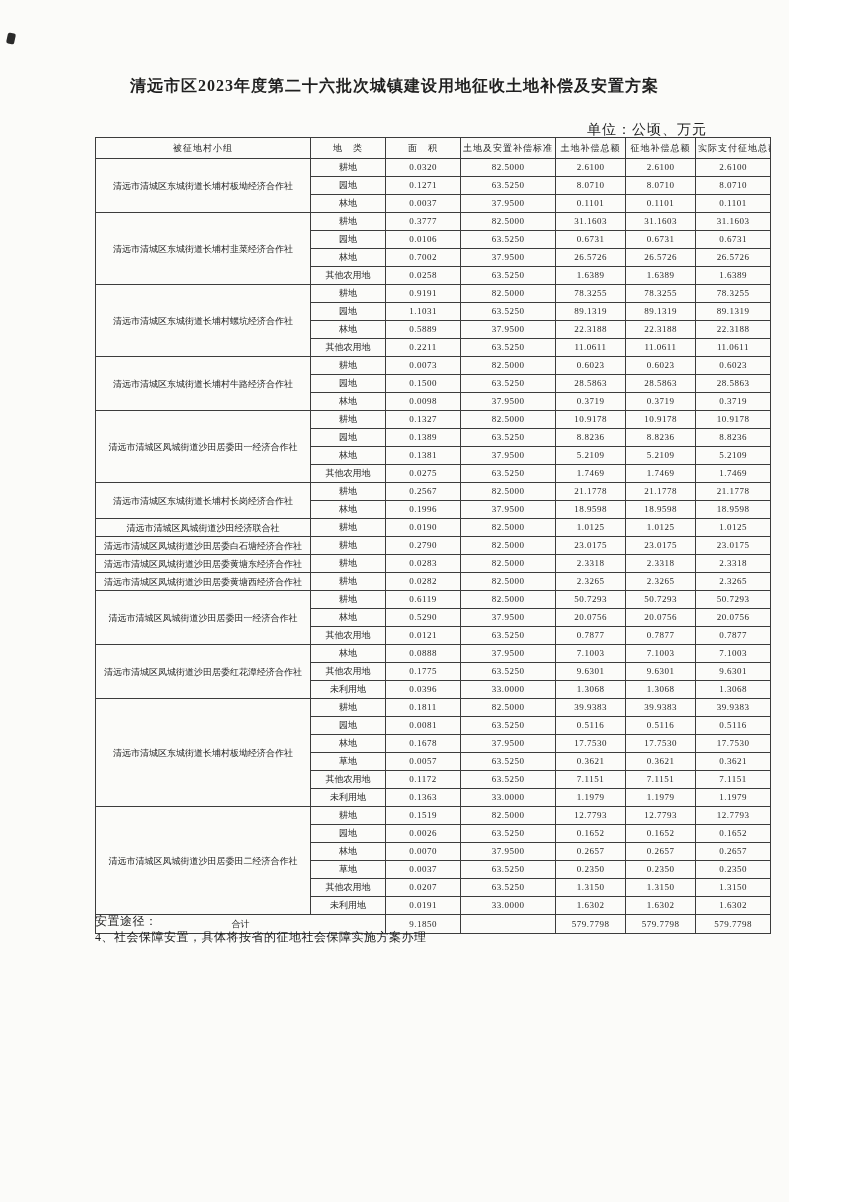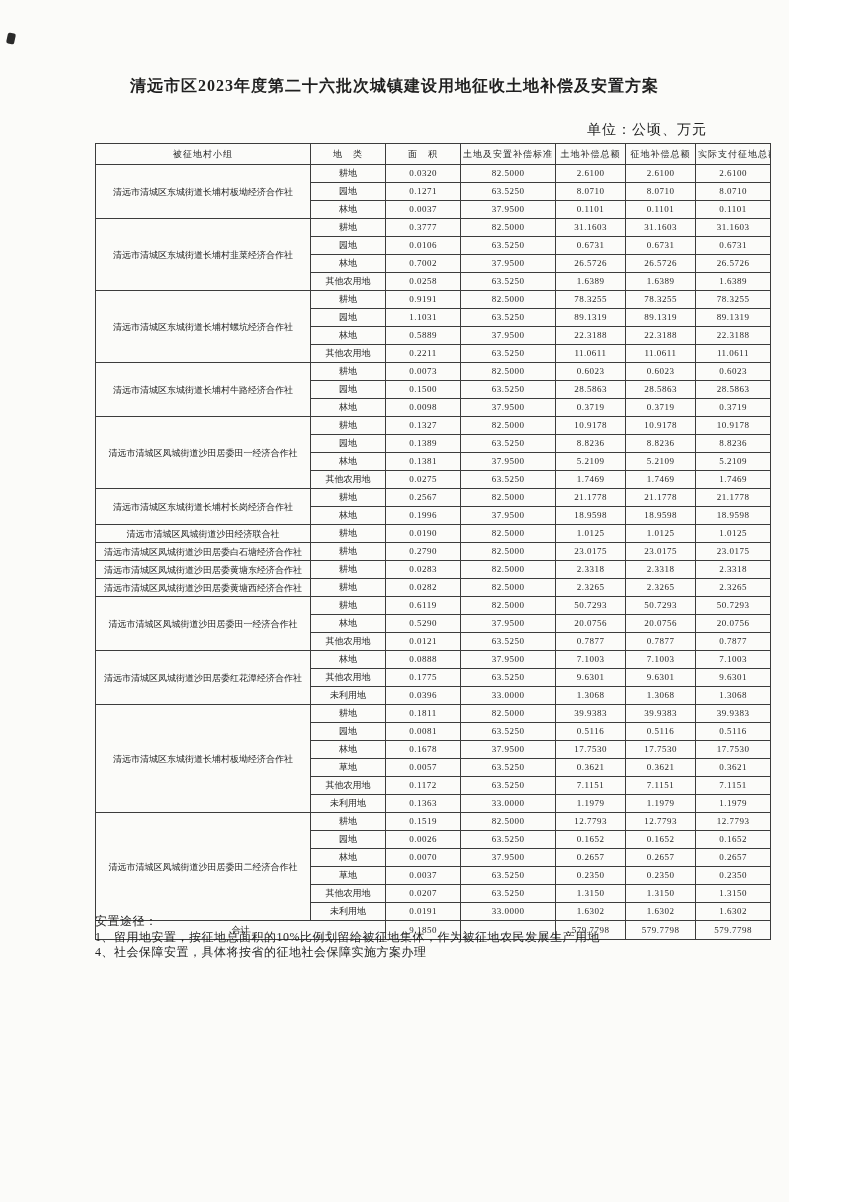--- a/index.html
+++ b/index.html
@@ -16,21 +16,20 @@
     text-align:center;font-size:16px;font-weight:bold;letter-spacing:1px;
   }
   .unit-note{
     position:absolute;top:121px;right:82px;
     font-size:14px;letter-spacing:1px;
   }
   table.comp-table{
     position:absolute;top:137px;left:95px;
     width:675px;border-collapse:collapse;table-layout:fixed;
     font-size:9px;
-    margin-top:6px;
   }
   .comp-table th,.comp-table td{
     border:1px solid #3c3c3c;
     padding:0 2px;
     text-align:center;vertical-align:middle;
     height:17px;line-height:11px;
     font-weight:normal;
     overflow:hidden;white-space:nowrap;
   }
   .comp-table th{height:20px;letter-spacing:1px;}
@@ -436,18 +435,17 @@
           <td class="num">579.7798</td>
           <td class="num">579.7798</td>
           <td class="num">579.7798</td>
         </tr>
       </tbody>
   </table>
 
   <div class="notes">
     <div>安置途径：</div>
     <div>
-        <div>1、留用地安置，按征地总面积的10%比例划留给被征地集体，作为被征地农民发展生产用地</div>
         <div>4、社会保障安置，具体将按省的征地社会保障实施方案办理</div>
       </div>
   </div>
 
 </div>
 
 </body></html>

